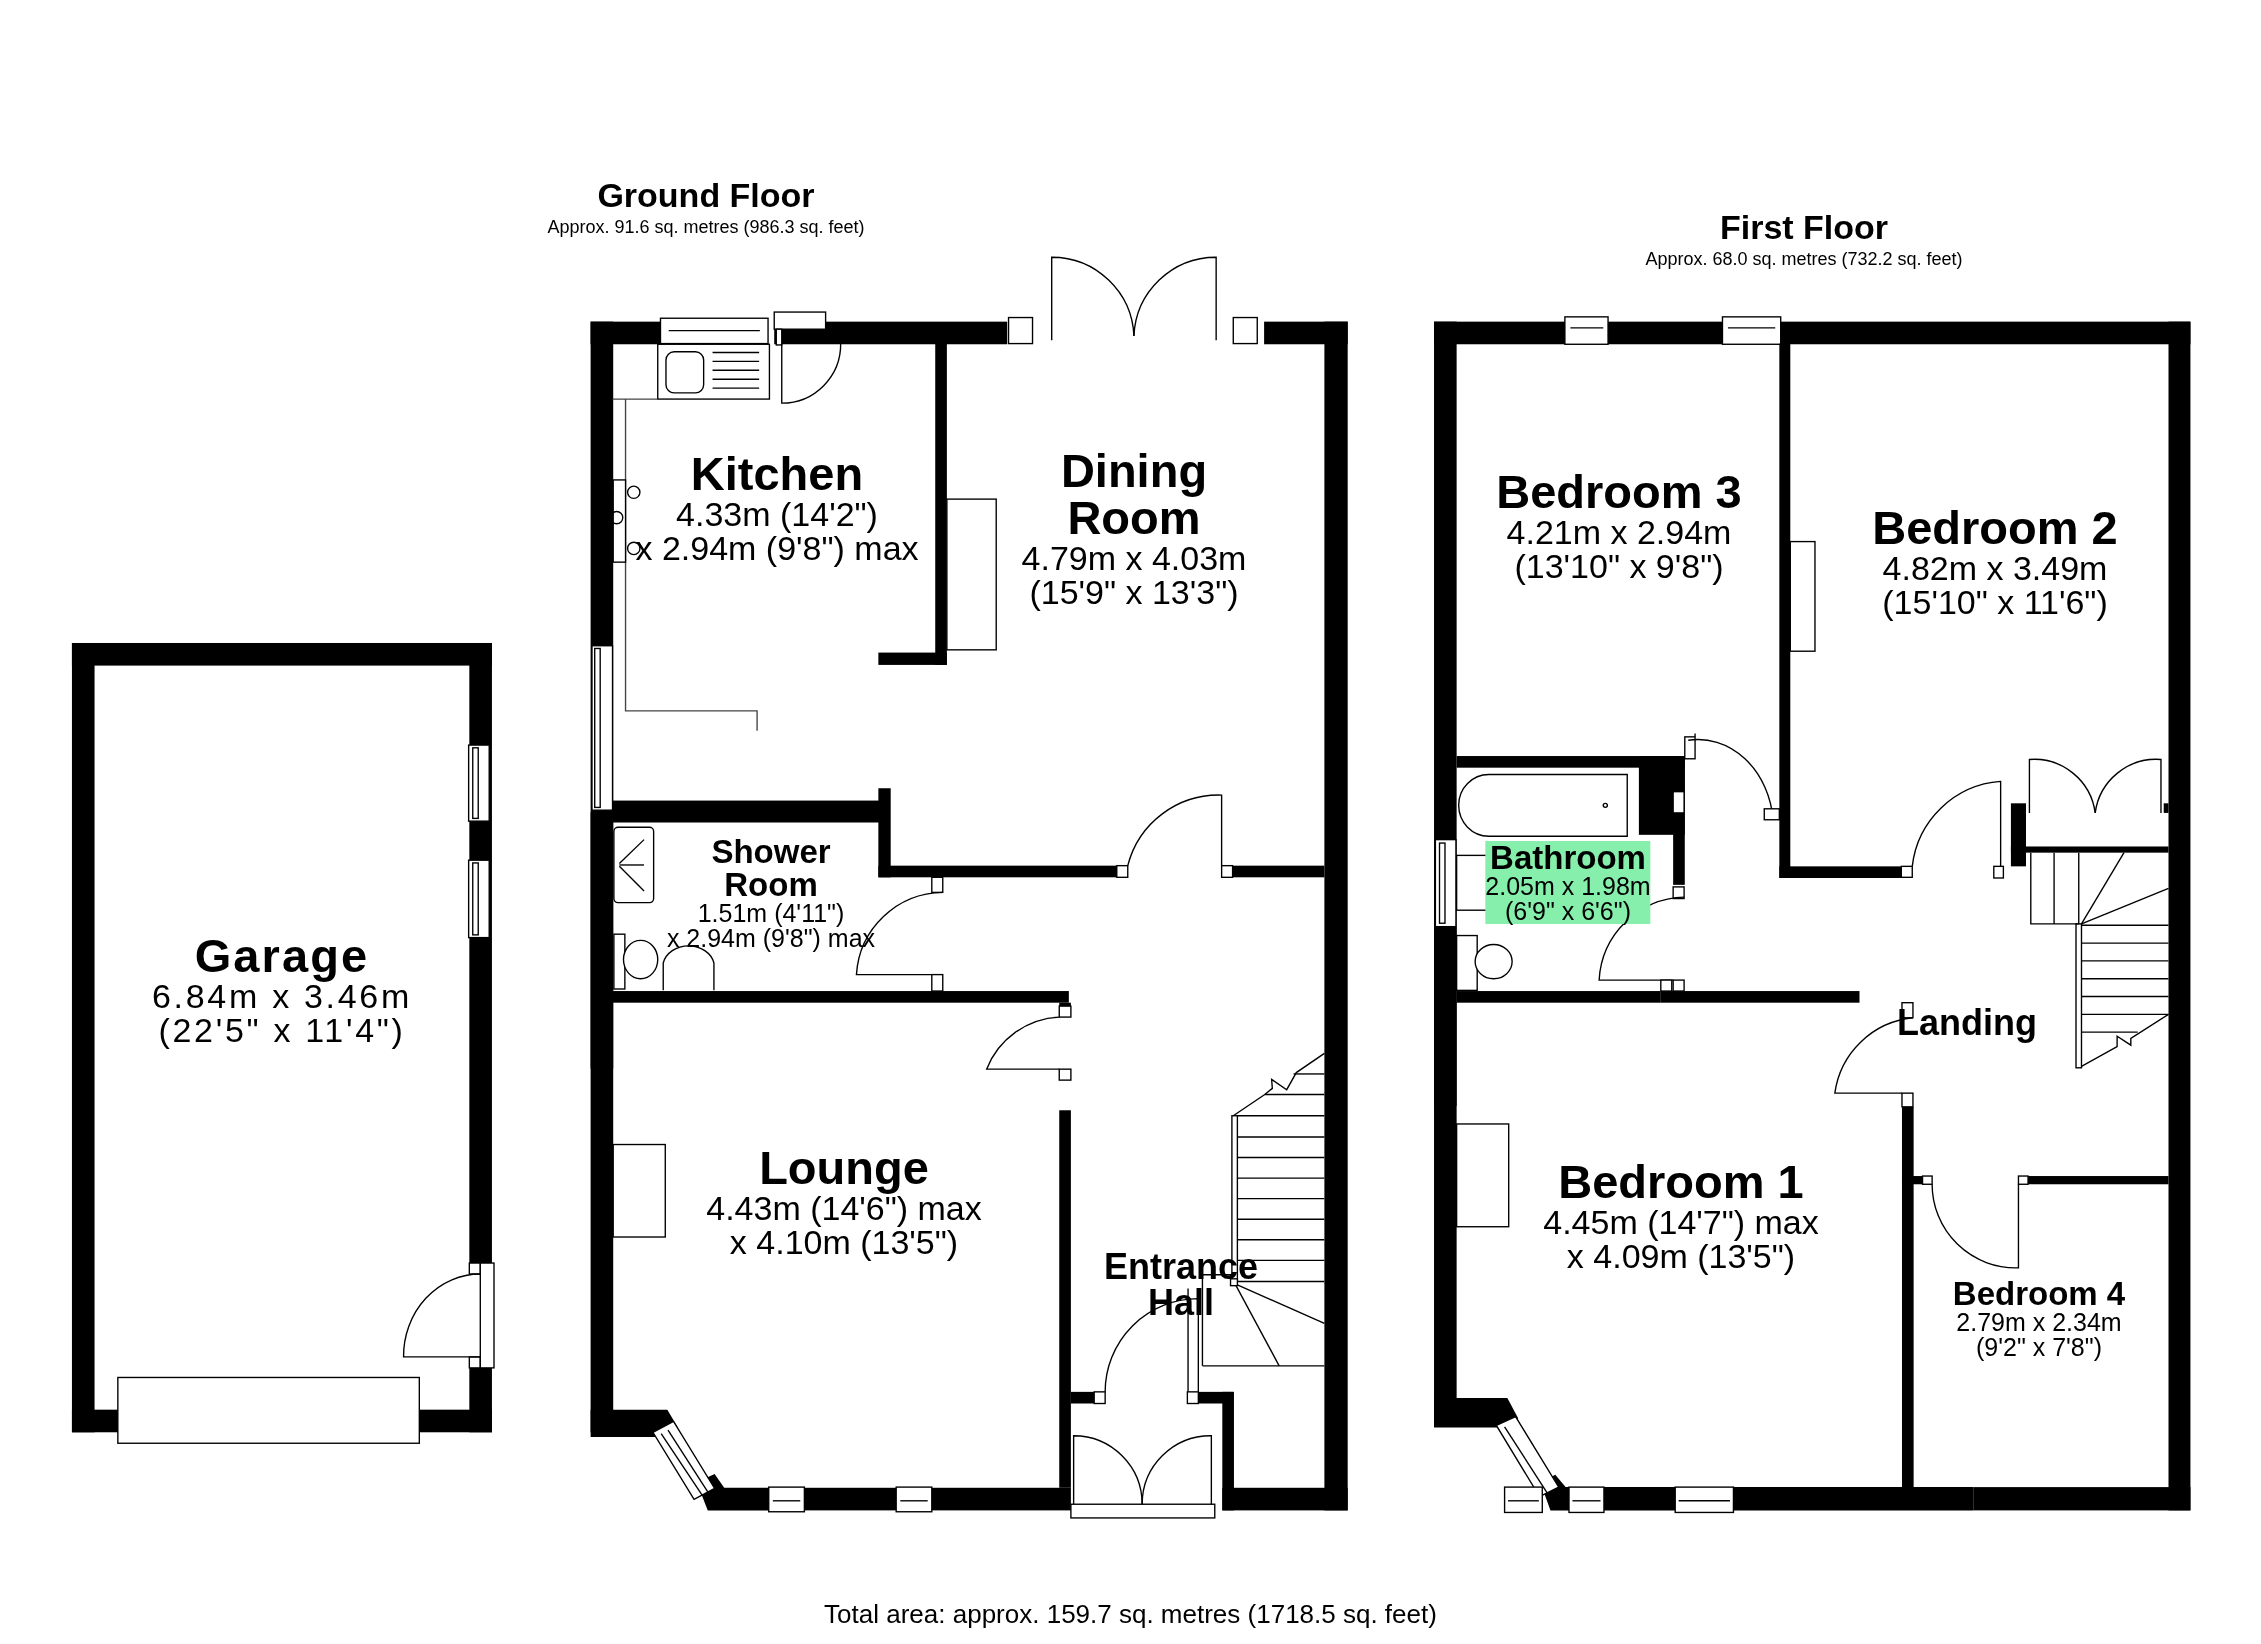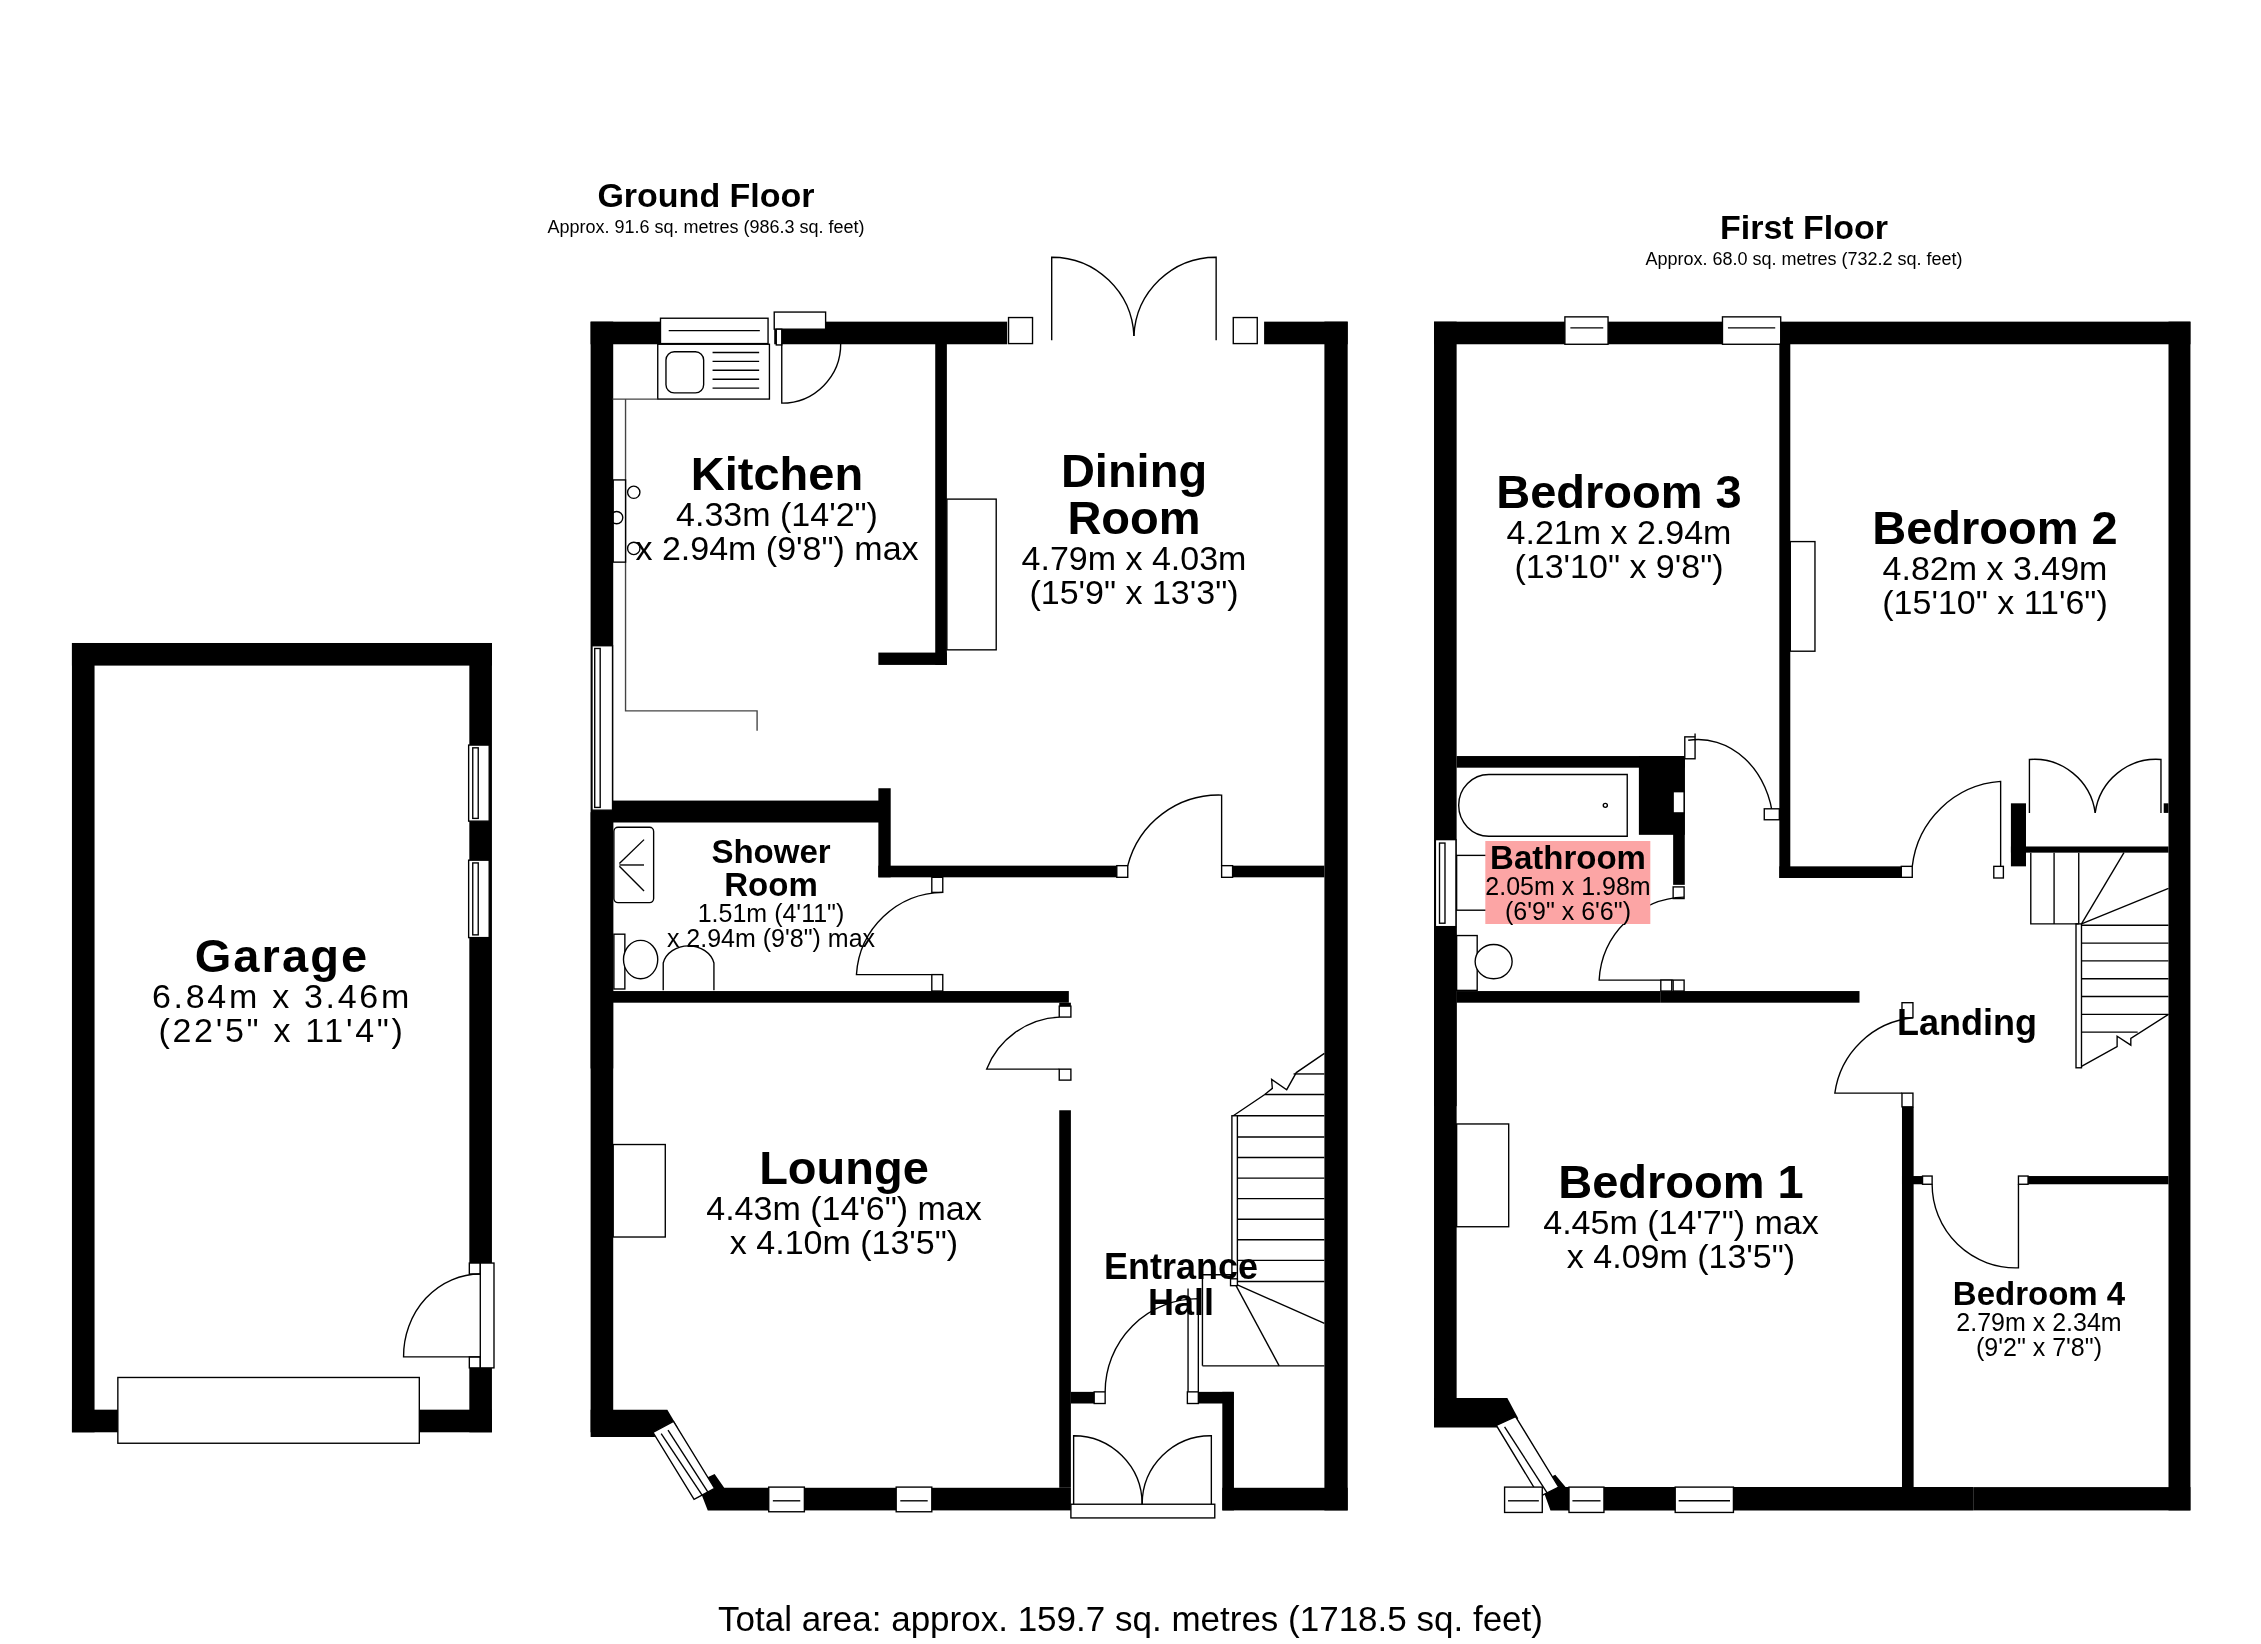--- a/index.html
+++ b/index.html
@@ -16,21 +16,21 @@
   .floor-title { font-weight: bold; font-size: 34px; }
   .floor-sub { font-size: 18px; margin-top: 5.5px; }
   .room-name { font-weight: bold; font-size: 47px; font-stretch: condensed; }
   .room-dim { font-size: 34px; }
   .sm .room-name { font-size: 36px; }
   .xs .room-name { font-size: 33px; }
   .xs .room-dim { font-size: 25px; }
   .wide .room-name { letter-spacing: 2.1px; }
   .wide .room-dim { letter-spacing: 2.7px; }
   .total { position: absolute; left: 50%; top: 1599px; transform: translateX(-50%);
-           font-size: 35px; white-space: nowrap; }
+           font-size: 26px; white-space: nowrap; }
 </style>
 </head>
 <body>
 
 <svg class="plan" width="2261" height="1645" viewBox="0 0 3300 2400" xmlns="http://www.w3.org/2000/svg">
 
   <g>
     <rect class="wall" x="105" y="938" width="613" height="33"></rect>
     <rect class="wall" x="105" y="938" width="33" height="1152"></rect>
     <rect class="wall" x="685" y="938" width="33" height="1152"></rect>
@@ -368,21 +368,21 @@
   <div class="room-dim">4.21m x 2.94m</div>
   <div class="room-dim">(13'10" x 9'8")</div>
 </div>
 
 <div class="lbl" style="left:1995px; top:504px;">
   <div class="room-name">Bedroom 2</div>
   <div class="room-dim">4.82m x 3.49m</div>
   <div class="room-dim">(15'10" x 11'6")</div>
 </div>
 
-<div class="lbl xs" style="left:1568px; top:841px; background:#fca5a5;">
+<div class="lbl xs" style="left:1568px; top:841px; background:#86efac;">
   <div class="room-name">Bathroom</div>
   <div class="room-dim">2.05m x 1.98m</div>
   <div class="room-dim">(6'9" x 6'6")</div>
 </div>
 
 <div class="lbl sm" style="left:1967px; top:1005px;">
   <div class="room-name">Landing</div>
 </div>
 
 <div class="lbl" style="left:1681px; top:1158px;">

